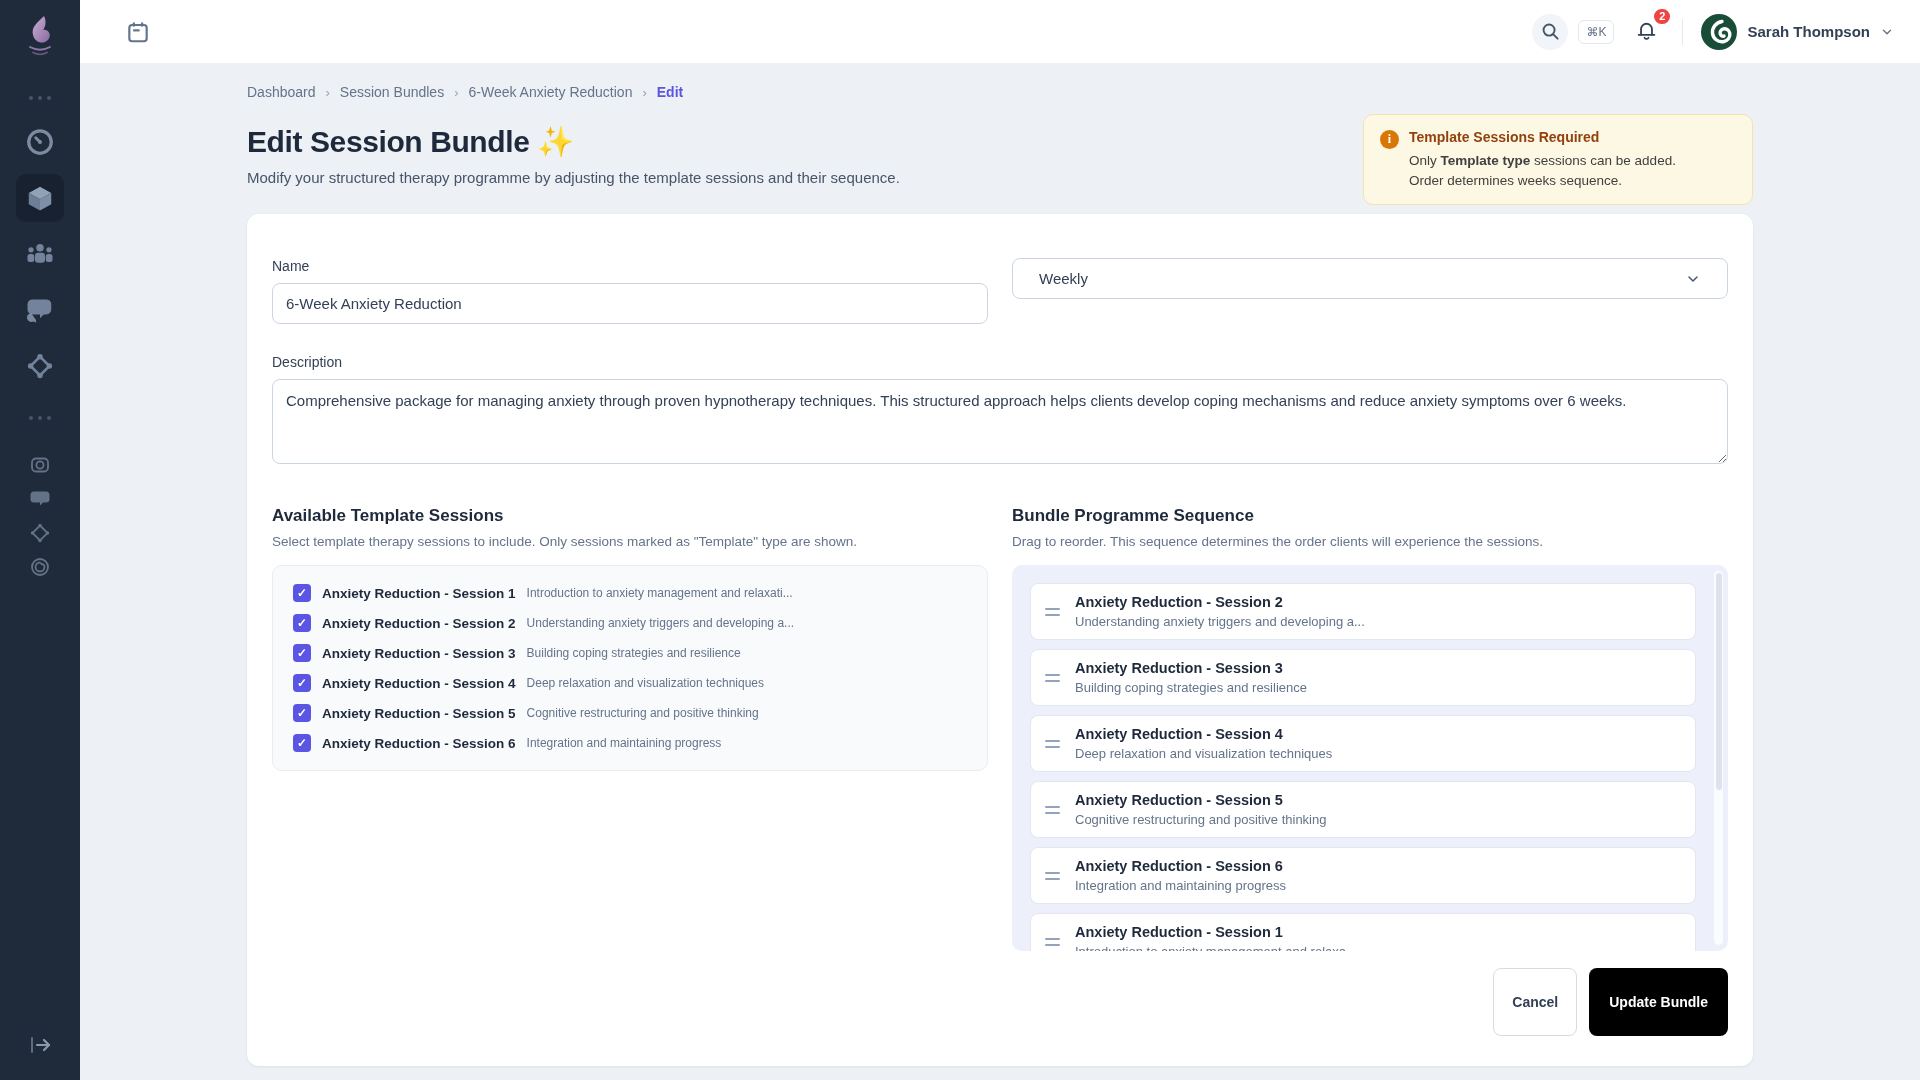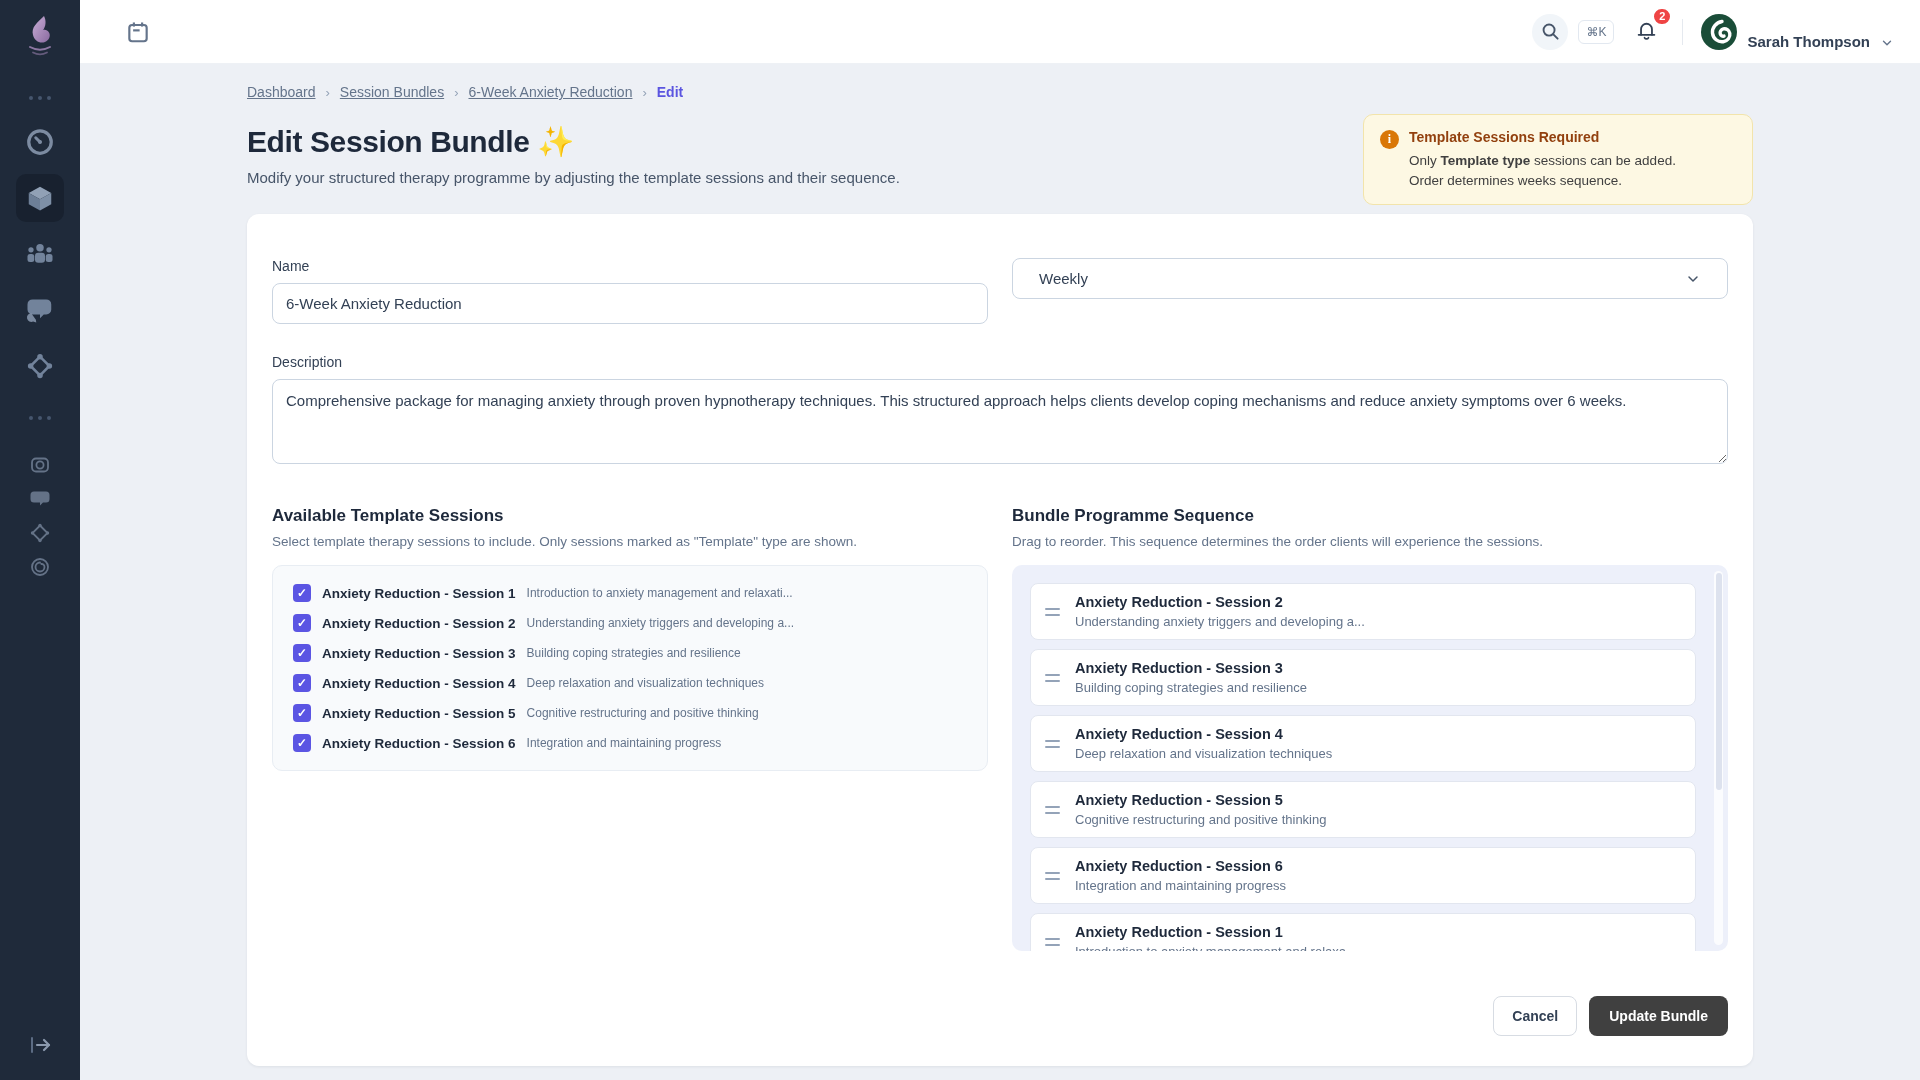--- a/index.html
+++ b/index.html
@@ -43,27 +43,27 @@
     font-size:12px; color:#64748b; padding:4px 7px; background:#fff;
   }
   .bell-wrap { position:relative; margin-right:18px; }
   .badge {
     position:absolute; top:-7px; right:-8px; min-width:19px; height:19px;
     background:#ef4444; color:#fff; font-size:11px; font-weight:bold;
     border-radius:10px; display:flex; align-items:center; justify-content:center;
     padding:0 5px; border:2px solid #fff;
   }
   .vdiv { width:1px; height:26px; background:#e5e9ef; margin-right:18px; }
-  .user { display:flex; align-items:flex-end; gap:10px; cursor:pointer; }
+  .user { display:flex; align-items:center; gap:10px; cursor:pointer; }
   .avatar { width:36px; height:36px; border-radius:50%; }
   .user-name { font-size:15px; font-weight:bold; color:#334155; }
   
   .content { flex:1; padding:20px 167px 0; position:relative; overflow:hidden; }
   .breadcrumb { display:flex; align-items:center; gap:10px; font-size:14px; color:#64748b; }
-  .breadcrumb .crumb { cursor:pointer;text-decoration:underline; }
+  .breadcrumb .crumb { cursor:pointer; }
   .breadcrumb .sep { color:#94a3b8; font-size:13px; }
   .breadcrumb .current { color:#5b55e0; font-weight:bold; }
   .page-title { margin-top:24px; font-size:30px; font-weight:bold; color:#1e293b; letter-spacing:-.4px; }
   .page-sub { margin-top:10px; font-size:15px; color:#475569; }
   
   .alert {
     position:absolute; top:50px; right:167px; width:390px;
     background:#fdf8e3; border:1px solid #f2e4ab; border-radius:10px;
     padding:14px 16px; display:flex; gap:10px; align-items:flex-start;
   }
@@ -132,21 +132,21 @@
   .seq-desc { margin-top:4px; font-size:13px; color:#64748b; }
   .seq-scrollbar {
     position:absolute; top:6px; right:5px; bottom:6px; width:9px;
     background:#fbfcfe; border-radius:5px;
   }
   .seq-thumb { position:absolute; top:2px; left:1.5px; width:6px; height:58%; background:#dde2ee; border-radius:4px; }
   
   .card-footer { margin-top:auto; display:flex; justify-content:flex-end; gap:12px; }
   .btn { font-size:14px; font-weight:bold; border-radius:8px; padding:10px 18px; cursor:pointer; font-family:"Liberation Sans", sans-serif; }
   .btn-cancel { background:#fff; color:#334155; border:1px solid #d7dce3; }
-  .btn-primary { background:#404040; color:#fff; border:none; padding:12px 20px; }
+  .btn-primary { background:#000000; color:#fff; border:none; padding:26px 20px; }
   svg { display:block; }
 </style>
 </head>
 <body>
 
 <nav class="sidebar">
   <div class="logo">
     <svg viewBox="0 0 42 48">
       <defs>
           <linearGradient id="lg" x1="0" y1="0" x2="1" y2="1">

